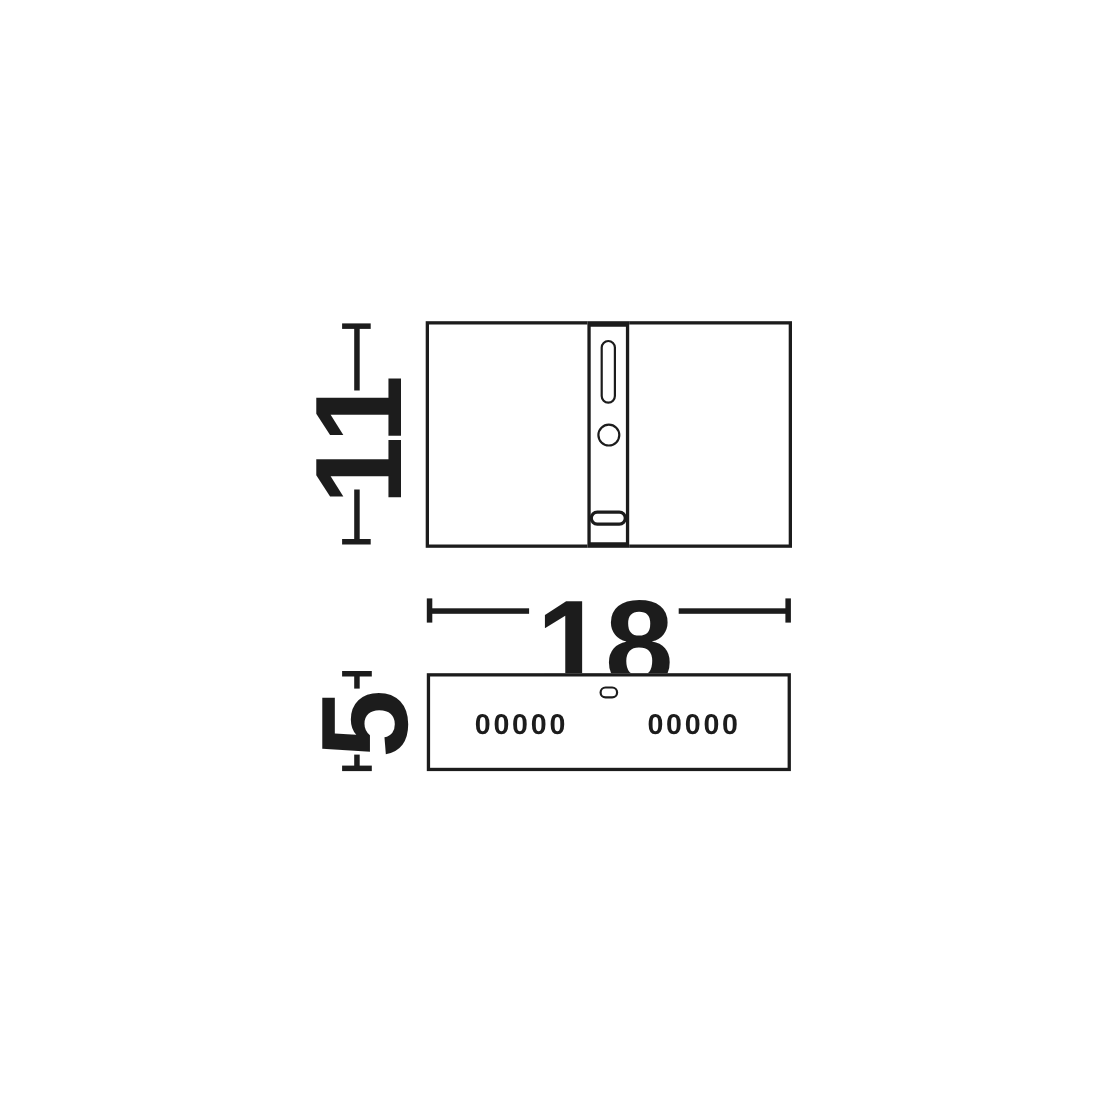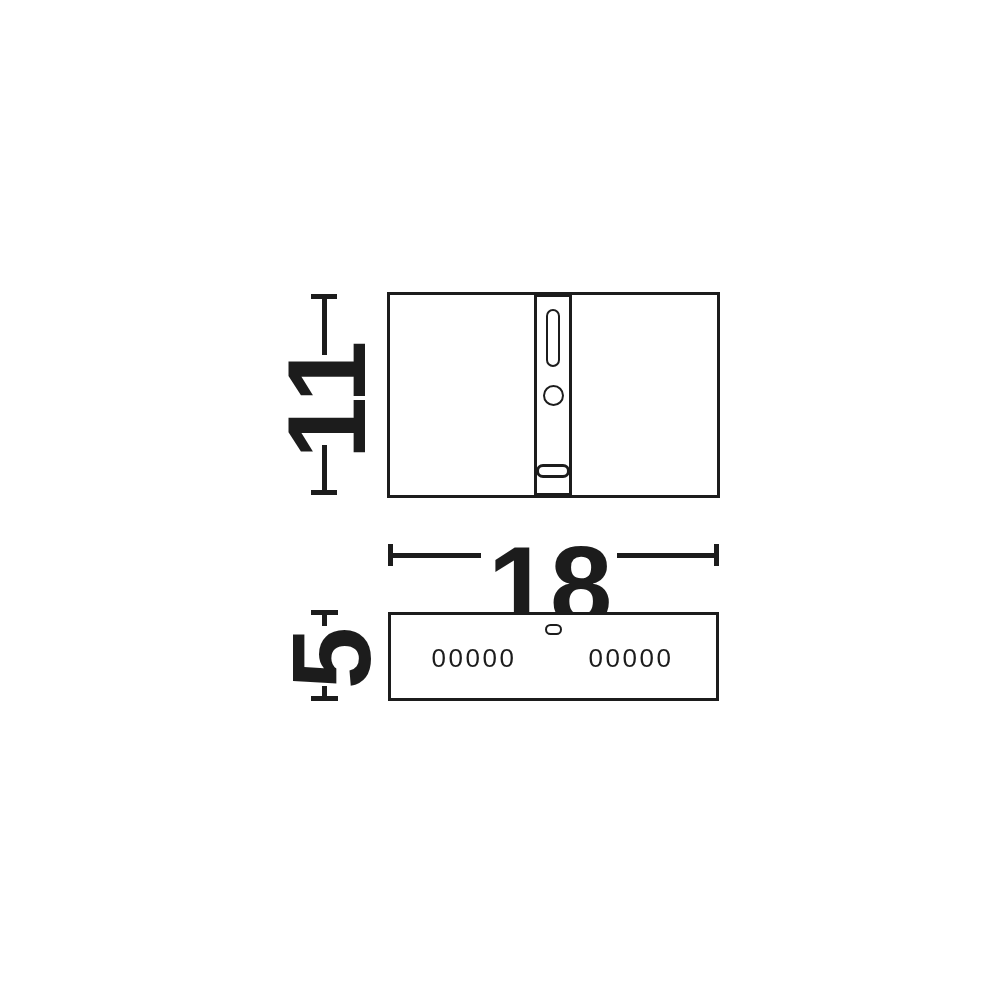--- a/index.html
+++ b/index.html
@@ -28,21 +28,21 @@
   .slot-h     { left: 536px; top: 464px; width: 34px; height: 14px;
                 border: 3px solid var(--ink); border-radius: 8px; background: var(--bg); }
 
   
   .side-rect  { left: 388px; top: 612px; width: 331px; height: 89px;
                 border: 3px solid var(--ink); background: var(--bg); }
   .cable-hole { left: 545px; top: 624px; width: 17px; height: 11px;
                 border: 2.8px solid var(--ink); border-radius: 6px; background: var(--bg); }
   .led-row    { width: 104px; height: 34px; top: 641px;
                 display: flex; align-items: center; justify-content: center;
-                font-size: 26px; font-weight: 400; letter-spacing: 2.5px;
+                font-size: 26px; font-weight: 700; letter-spacing: 2.5px;
                 color: var(--ink); white-space: nowrap; }
   .led-left   { left: 422px; }
   .led-right  { left: 579px; }
 
   
   .mark { background: var(--ink); }
   .dim-label { display: flex; align-items: center; justify-content: center;
                font-weight: 700; font-size: 112px; line-height: 1;
                color: var(--ink); white-space: nowrap; }
   .rot { transform: rotate(-90deg); }

